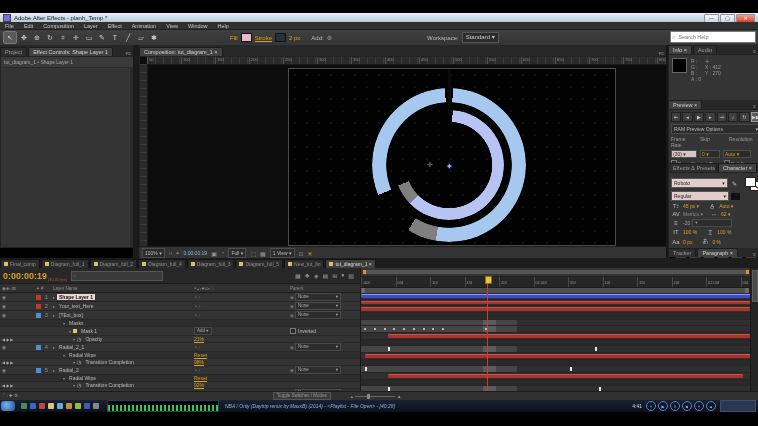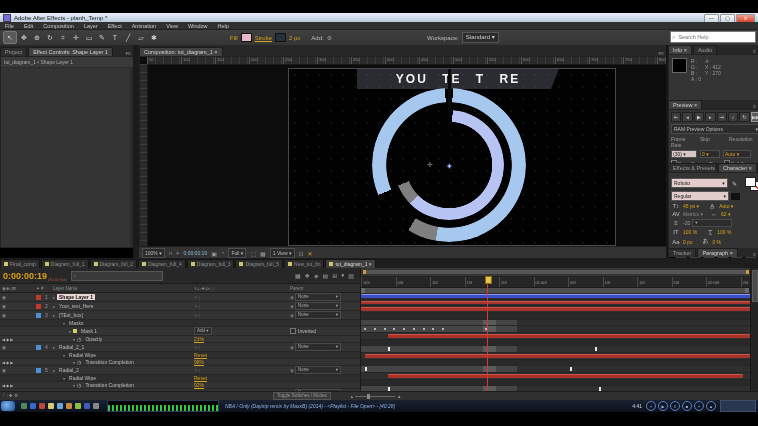--- a/index.html
+++ b/index.html
@@ -281,23 +281,20 @@
         <span class="hr-cell">500</span>
         <span class="hr-cell">550</span>
         <span class="hr-cell">600</span>
         <span class="hr-cell">650</span>
         <span class="hr-cell">700</span>
         <span class="hr-cell">750</span>
         <span class="hr-cell">800</span>
       </div>
     <div id="comp-vruler"></div>
     <div id="comp-frame">
-      <div id="overlay-bar">
-        <span id="overlay-text">YOU TE T RE</span>
-      </div>
       <div id="wipe-slit"></div>
       <div id="ring-outer" class="ring"></div>
       <div id="ring-inner" class="ring"></div>
       <span class="cross" style="left:138px;top:92px">✛</span>
       <span id="center-star" style="left:157px;top:93px">✦</span>
     </div>
   </div>
   <div id="comp-bottom" class="abs">
     <span class="mini-dd"><span>100%</span> ▾</span>
     <span class="cb-icon">⌗</span>

